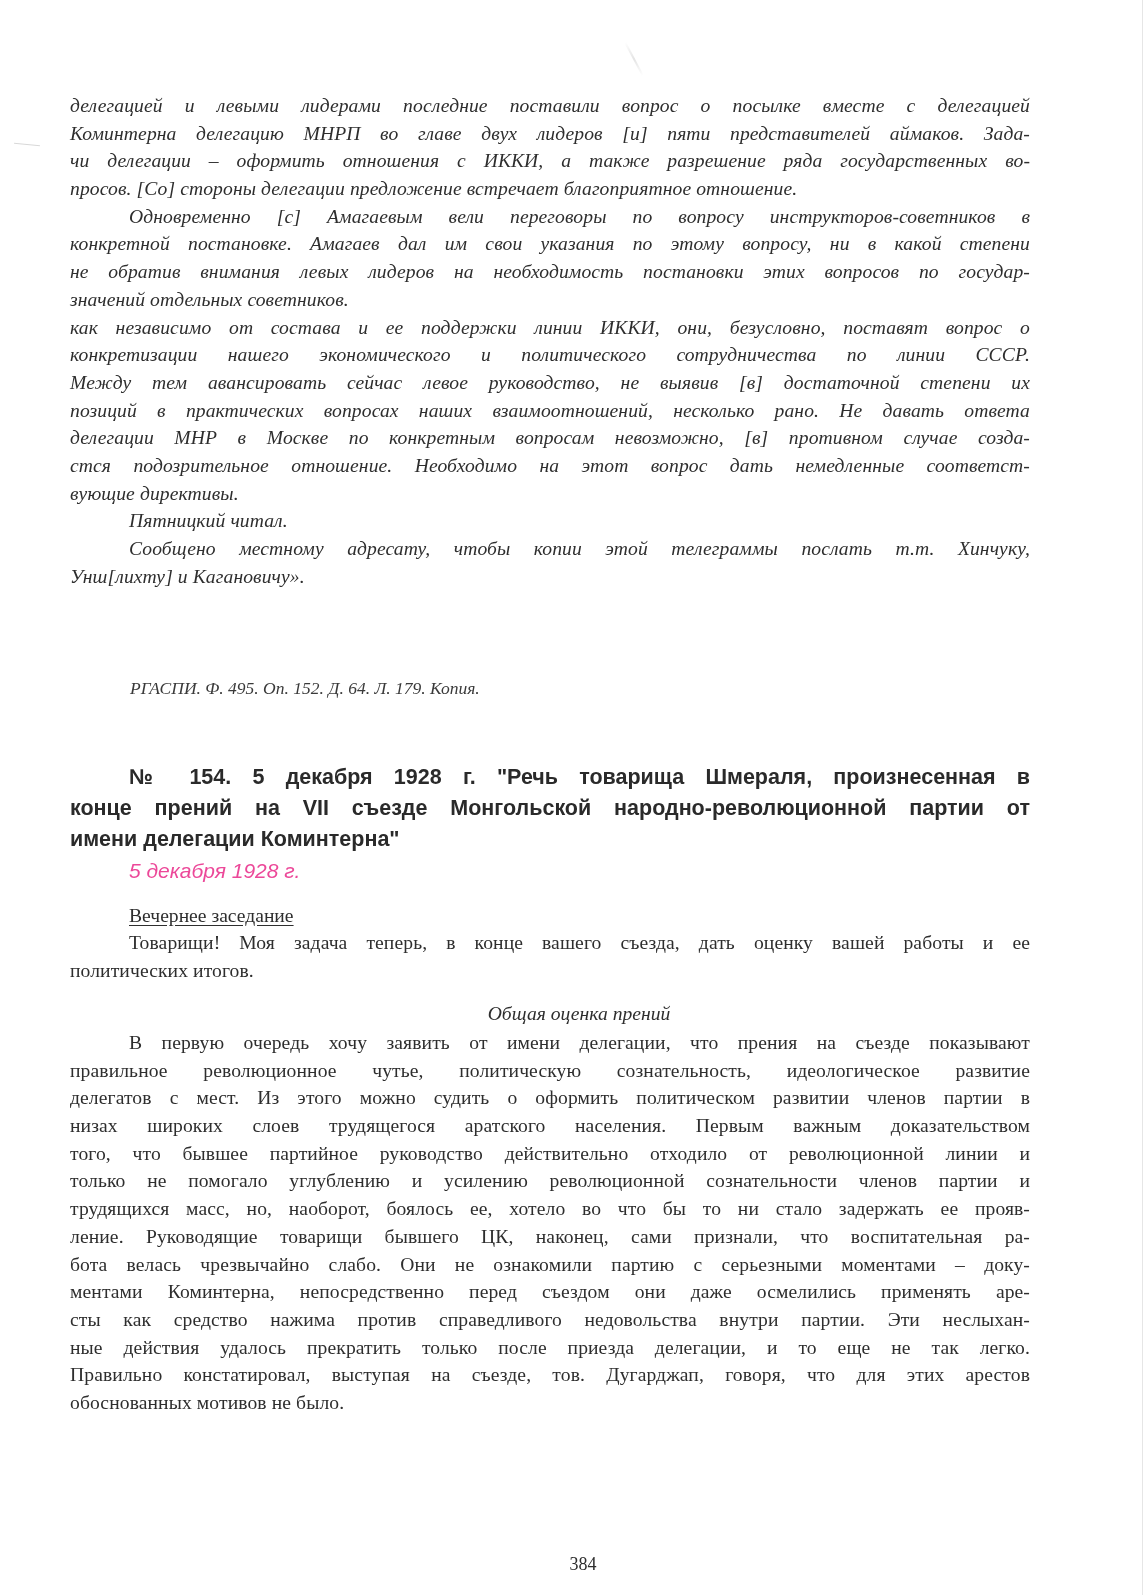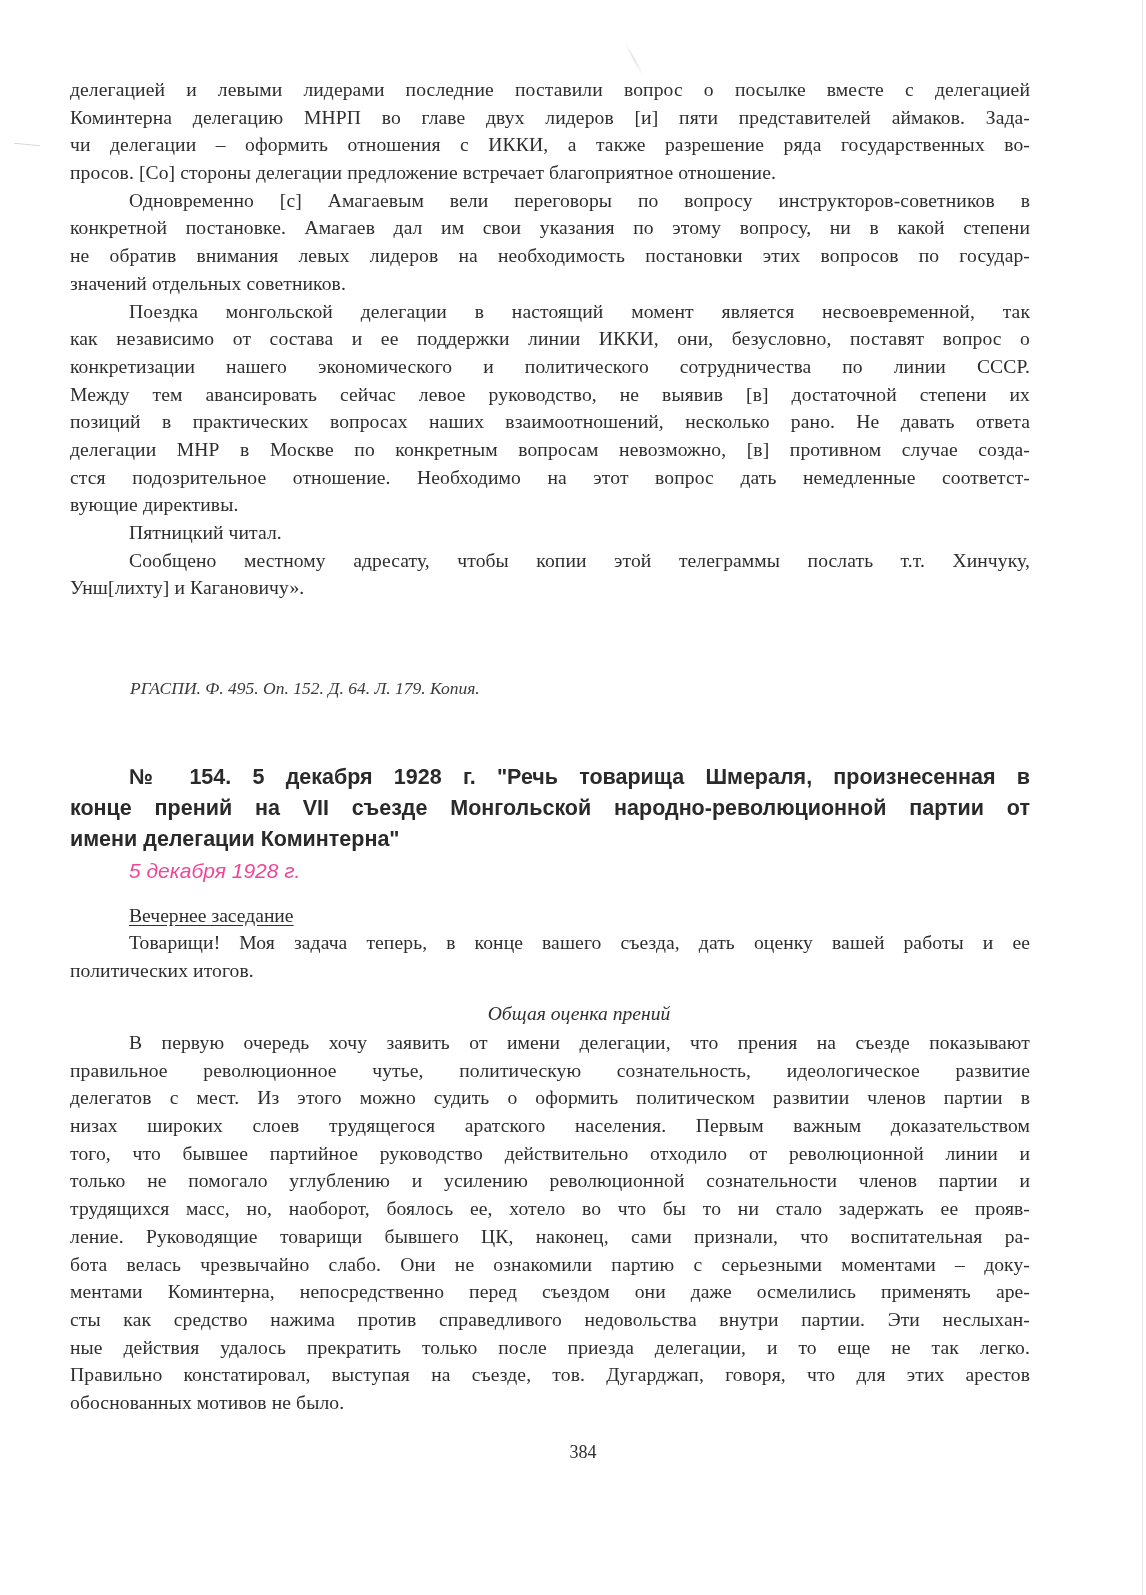--- a/index.html
+++ b/index.html
@@ -96,21 +96,21 @@
     font-style: italic;
     font-size: 19.6px;
     line-height: 27px;
     padding-left: 58px;
     box-sizing: border-box;
   }
   .page-number {
     position: absolute;
     left: 0;
     width: 1146px;
-    top: 1440px;
+    top: 1552px;
     text-align: center;
     font-size: 18px;
     line-height: 24px;
     padding-left: 20px;
     box-sizing: border-box;
   }
   .edge-line {
     position: absolute;
     right: 3px;
     top: 0;
@@ -137,38 +137,37 @@
     transform: rotate(6deg);
   }
 </style>
 </head>
 <body>
 
 <div class="edge-line"></div>
 <div class="scan-mark-top"></div>
 <div class="scan-mark-left"></div>
 
-<div class="block" style="top: 76px;">
+<div class="block" style="top: 92px; font-style: italic;">
 
   <div class="para">
     <span class="line">делегацией и левыми лидерами последние поставили вопрос о посылке вместе с делегацией</span>
     <span class="line">Коминтерна делегацию МНРП во главе двух лидеров [и] пяти представителей аймаков. Зада-</span>
     <span class="line">чи делегации – оформить отношения с ИККИ, а также разрешение ряда государственных во-</span>
     <span class="line last">просов. [Со] стороны делегации предложение встречает благоприятное отношение.</span>
   </div>
 
   <div class="para">
     <span class="line indent">Одновременно [с] Амагаевым вели переговоры по вопросу инструкторов-советников в</span>
     <span class="line">конкретной постановке. Амагаев дал им свои указания по этому вопросу, ни в какой степени</span>
     <span class="line">не обратив внимания левых лидеров на необходимость постановки этих вопросов по государ-</span>
     <span class="line last">значений отдельных советников.</span>
   </div>
 
   <div class="para">
-    <span class="line indent">Поездка монгольской делегации в настоящий момент является несвоевременной, так</span>
     <span class="line">как независимо от состава и ее поддержки линии ИККИ, они, безусловно, поставят вопрос о</span>
     <span class="line">конкретизации нашего экономического и политического сотрудничества по линии СССР.</span>
     <span class="line">Между тем авансировать сейчас левое руководство, не выявив [в] достаточной степени их</span>
     <span class="line">позиций в практических вопросах наших взаимоотношений, несколько рано. Не давать ответа</span>
     <span class="line">делегации МНР в Москве по конкретным вопросам невозможно, [в] противном случае созда-</span>
     <span class="line">стся подозрительное отношение. Необходимо на этот вопрос дать немедленные соответст-</span>
     <span class="line last">вующие директивы.</span>
   </div>
 
   <div class="para">

